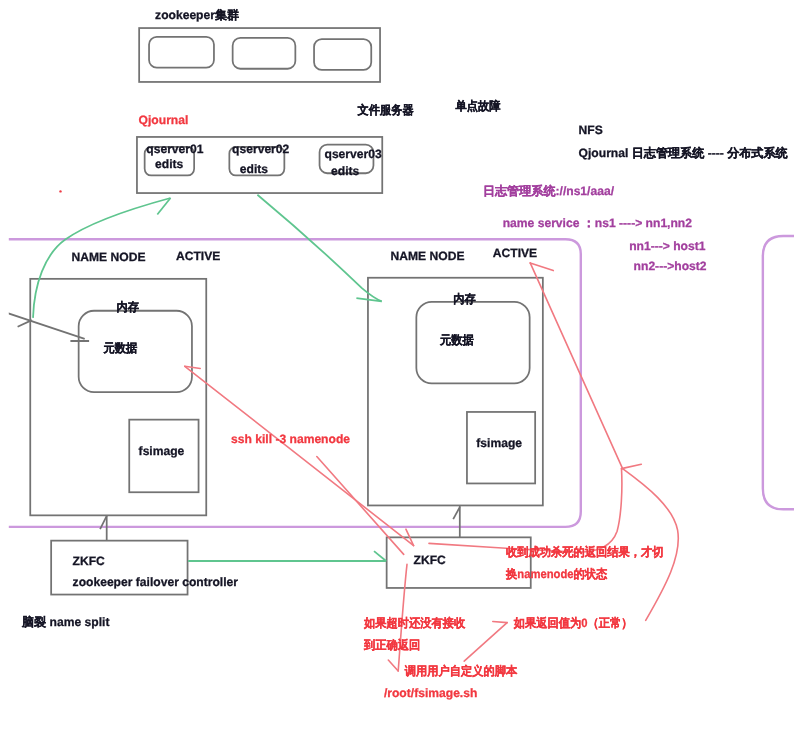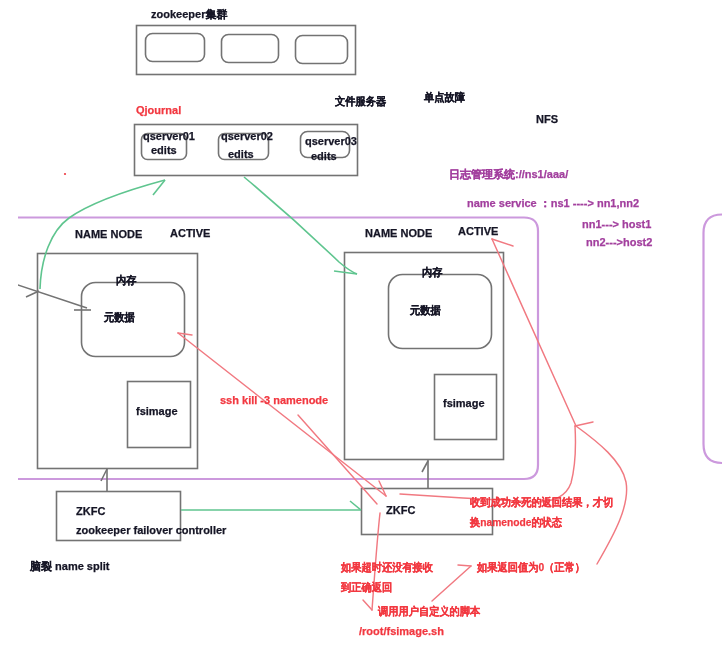--- a/index.html
+++ b/index.html
@@ -1,19 +1,19 @@
 <!DOCTYPE html>
 <html><head>
 <meta charset="utf-8">
 <title>HDFS HA Diagram</title>
 <style>
   html,body{margin:0;padding:0;background:#ffffff;}
   body{width:722px;height:671px;position:relative;overflow:hidden;
        font-family:"Liberation Sans",sans-serif;}
-  #stage{position:absolute;left:18px;top:0;width:631px;height:671px;background:#ffffff;}
+  #stage{position:absolute;left:8px;top:0;width:631px;height:671px;background:#ffffff;}
   svg.layer{position:absolute;left:0;top:0;width:722px;height:671px;pointer-events:none;}
   .tx{position:absolute;white-space:nowrap;font-weight:bold;line-height:1;
       font-size:11px;-webkit-text-stroke:0.25px currentColor;}
   .blk{color:#151525;}
   .red{color:#f23840;}
   .pur{color:#a23f9e;}
   .cj{transform:scaleX(0.93);transform-origin:left top;}
 </style>
 </head>
 <body>
@@ -86,20 +86,21 @@
 <div class="tx blk" style="left:125px;top:131px">qserver01</div>
 <div class="tx blk" style="left:133px;top:145px">edits</div>
 <div class="tx blk" style="left:203px;top:131px">qserver02</div>
 <div class="tx blk" style="left:210px;top:149px">edits</div>
 <div class="tx blk" style="left:287px;top:136px">qserver03</div>
 <div class="tx blk" style="left:293px;top:151px">edits</div>
 
 <div class="tx blk cj" style="left:317px;top:96px">文件服务器</div>
 <div class="tx blk cj" style="left:406px;top:92px">单点故障</div>
 <div class="tx blk" style="left:518px;top:114px">NFS</div>
+<div class="tx blk" style="left:518px;top:135px">Qjournal   日志管理系统 ---- 分布式系统</div>
 
 <div class="tx pur" style="left:431px;top:169px">日志管理系统://ns1/aaa/</div>
 <div class="tx pur" style="left:449px;top:198px">name service  ：ns1   ----&gt; nn1,nn2</div>
 <div class="tx pur" style="left:564px;top:219px">nn1---&gt; host1</div>
 <div class="tx pur" style="left:568px;top:237px">nn2---&gt;host2</div>
 
 <div class="tx blk" style="left:57px;top:229px">NAME NODE</div>
 <div class="tx blk" style="left:152px;top:228px">ACTIVE</div>
 <div class="tx blk cj" style="left:98px;top:275px">内存</div>
 <div class="tx blk cj" style="left:86px;top:312px">元数据</div>

